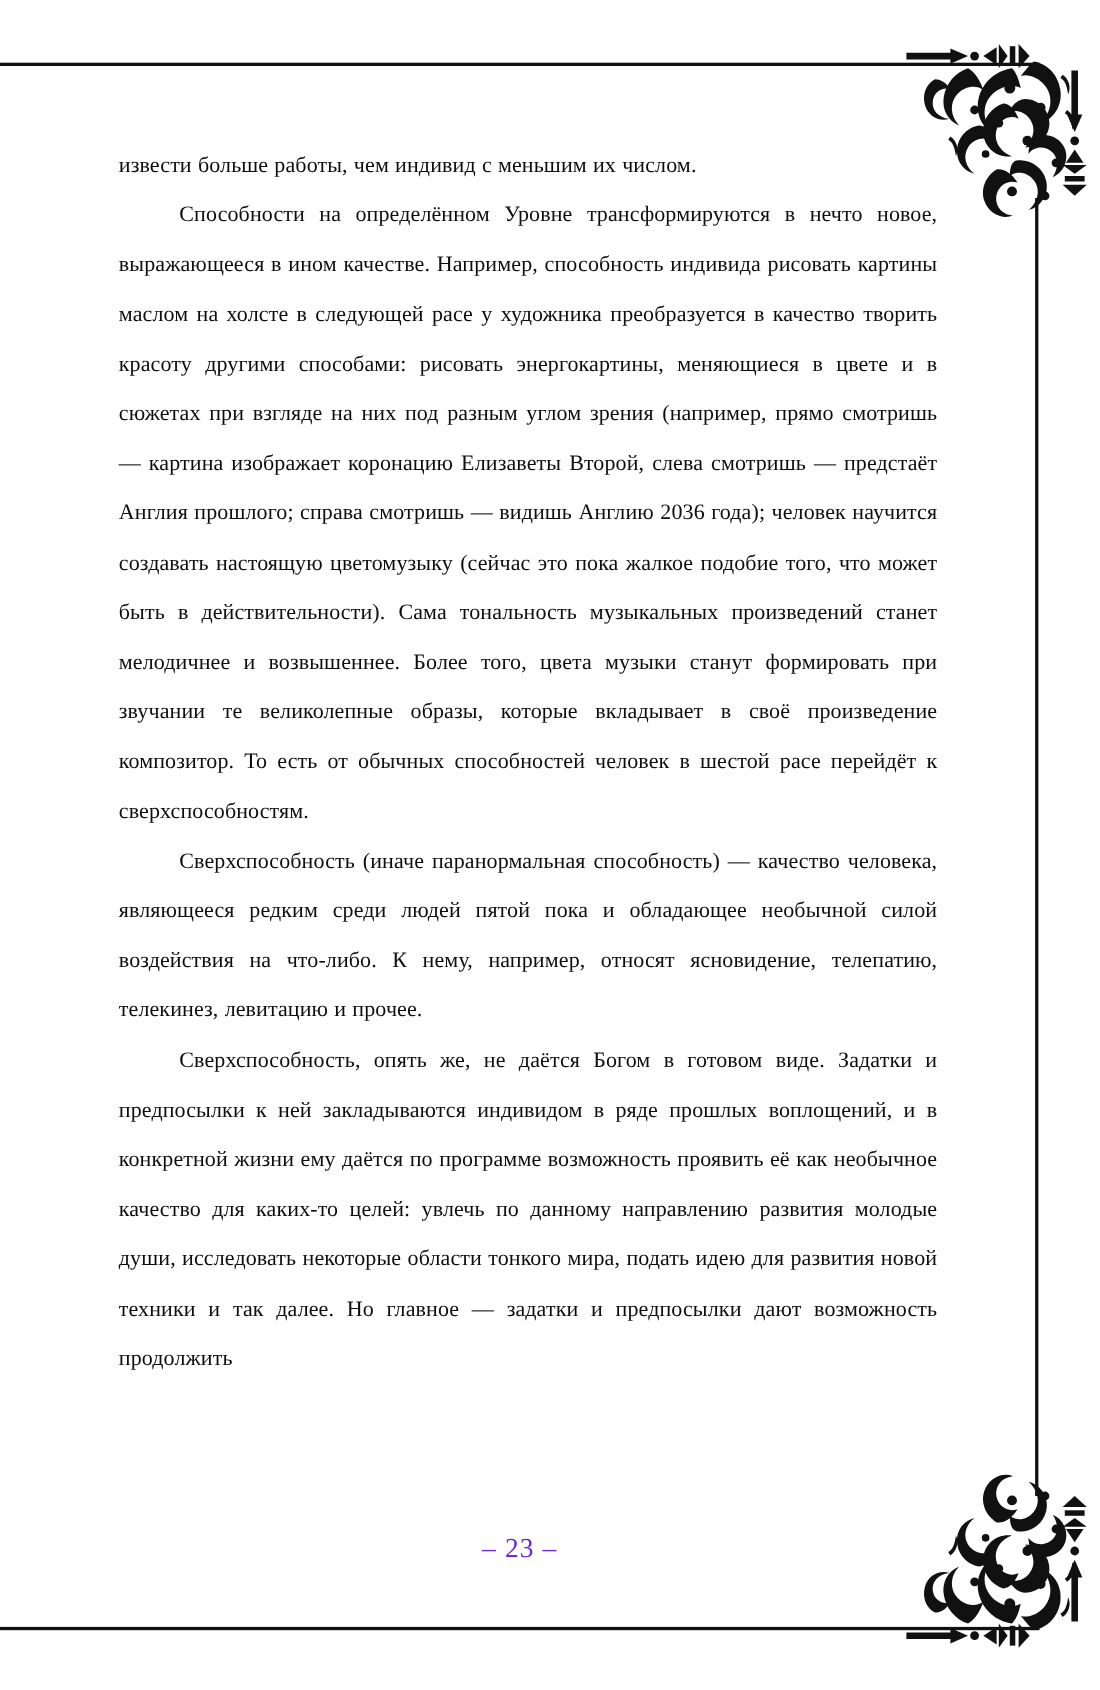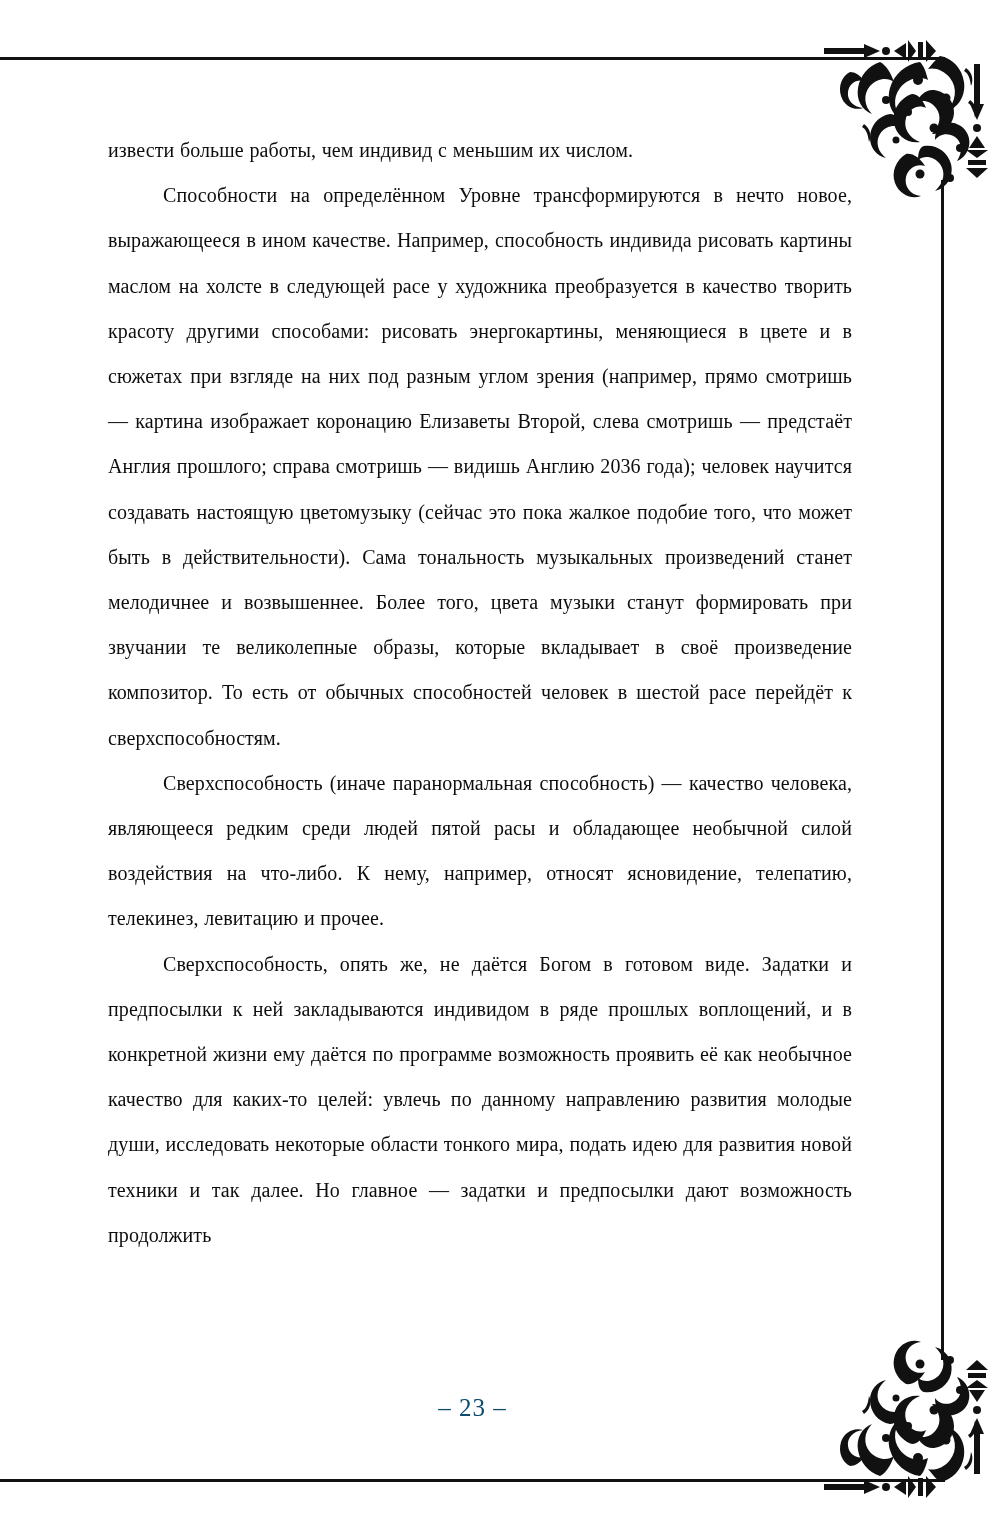--- a/index.html
+++ b/index.html
@@ -80,21 +80,21 @@
 
   
   .folio {
     position: absolute;
     left: 0;
     top: 1394px;
     width: 945px;
     text-align: center;
     font-size: 25px;
     letter-spacing: 1px;
-    color: #0c4a6e;
+    color: #6d28d9;
   }
 </style>
 </head>
 <body>
 
 <div class="page">
 
   <div class="rule-top"></div>
   <div class="rule-bottom"></div>
   <div class="rule-right"></div>
@@ -184,20 +184,20 @@
         <path d="M150 72 C156 76 158 84 155 90 C154 82 152 77 148 75 Z"></path>
       </g>
     </svg>
   </div>
 
   <div class="body-text">
     <p class="para">извести больше работы, чем индивид с меньшим их числом.</p>
 
     <p class="para indent">Способности на определённом Уровне трансформируются в нечто новое, выражающееся в ином качестве. Например, способность индивида рисовать картины маслом на холсте в следующей расе у художника преобразуется в качество творить красоту другими способами: рисовать энергокартины, меняющиеся в цвете и в сюжетах при взгляде на них под разным углом зрения (например, прямо смотришь — картина изображает коронацию Елизаветы Второй, слева смотришь — предстаёт Англия прошлого; справа смотришь — видишь Англию 2036 года); человек научится создавать настоящую цветомузыку (сейчас это пока жалкое подобие того, что может быть в действительности). Сама тональность музыкальных произведений станет мелодичнее и возвышеннее. Более того, цвета музыки станут формировать при звучании те великолепные образы, которые вкладывает в своё произведение композитор. То есть от обычных способностей человек в шестой расе перейдёт к сверхспособностям.</p>
 
-    <p class="para indent"><span class="term">Сверхспособность (иначе паранормальная способность)</span><span> — качество человека, являющееся редким среди людей пятой расы и обладающее необычной силой воздействия на что-либо. К нему, например, относят ясновидение, телепатию, телекинез, левитацию и прочее.</span></p>
+    <p class="para indent"><span class="term">Сверхспособность (иначе паранормальная способность)</span><span> — качество человека, являющееся редким среди людей пятой пока и обладающее необычной силой воздействия на что-либо. К нему, например, относят ясновидение, телепатию, телекинез, левитацию и прочее.</span></p>
 
     <p class="para indent">Сверхспособность, опять же, не даётся Богом в готовом виде. Задатки и предпосылки к ней закладываются индивидом в ряде прошлых воплощений, и в конкретной жизни ему даётся по программе возможность проявить её как необычное качество для каких-то целей: увлечь по данному направлению развития молодые души, исследовать некоторые области тонкого мира, подать идею для развития новой техники и так далее. Но главное — задатки и предпосылки дают возможность продолжить</p>
   </div>
 
   <div class="folio">– 23 –</div>
 
 </div>
 
 </body></html>

